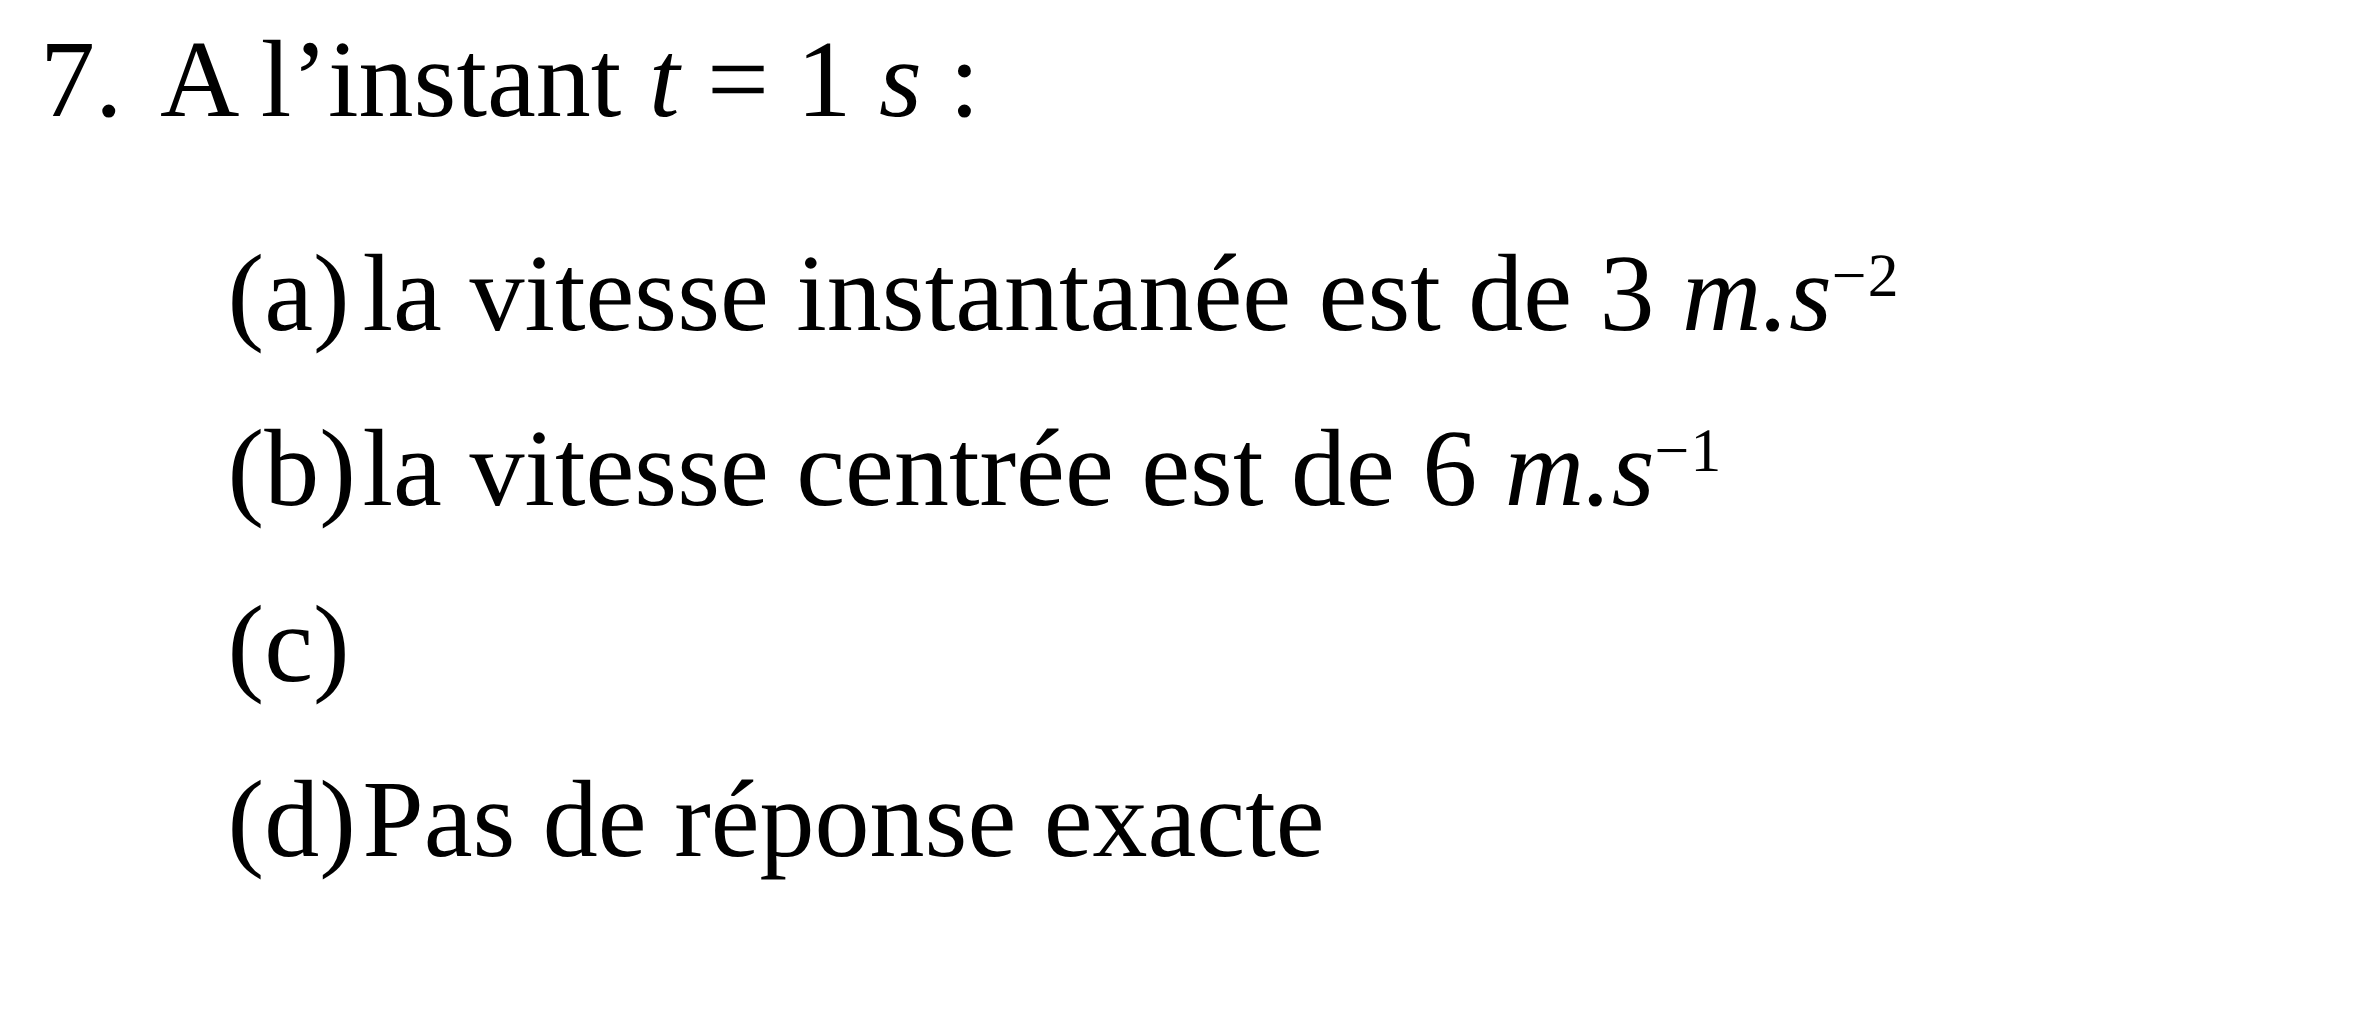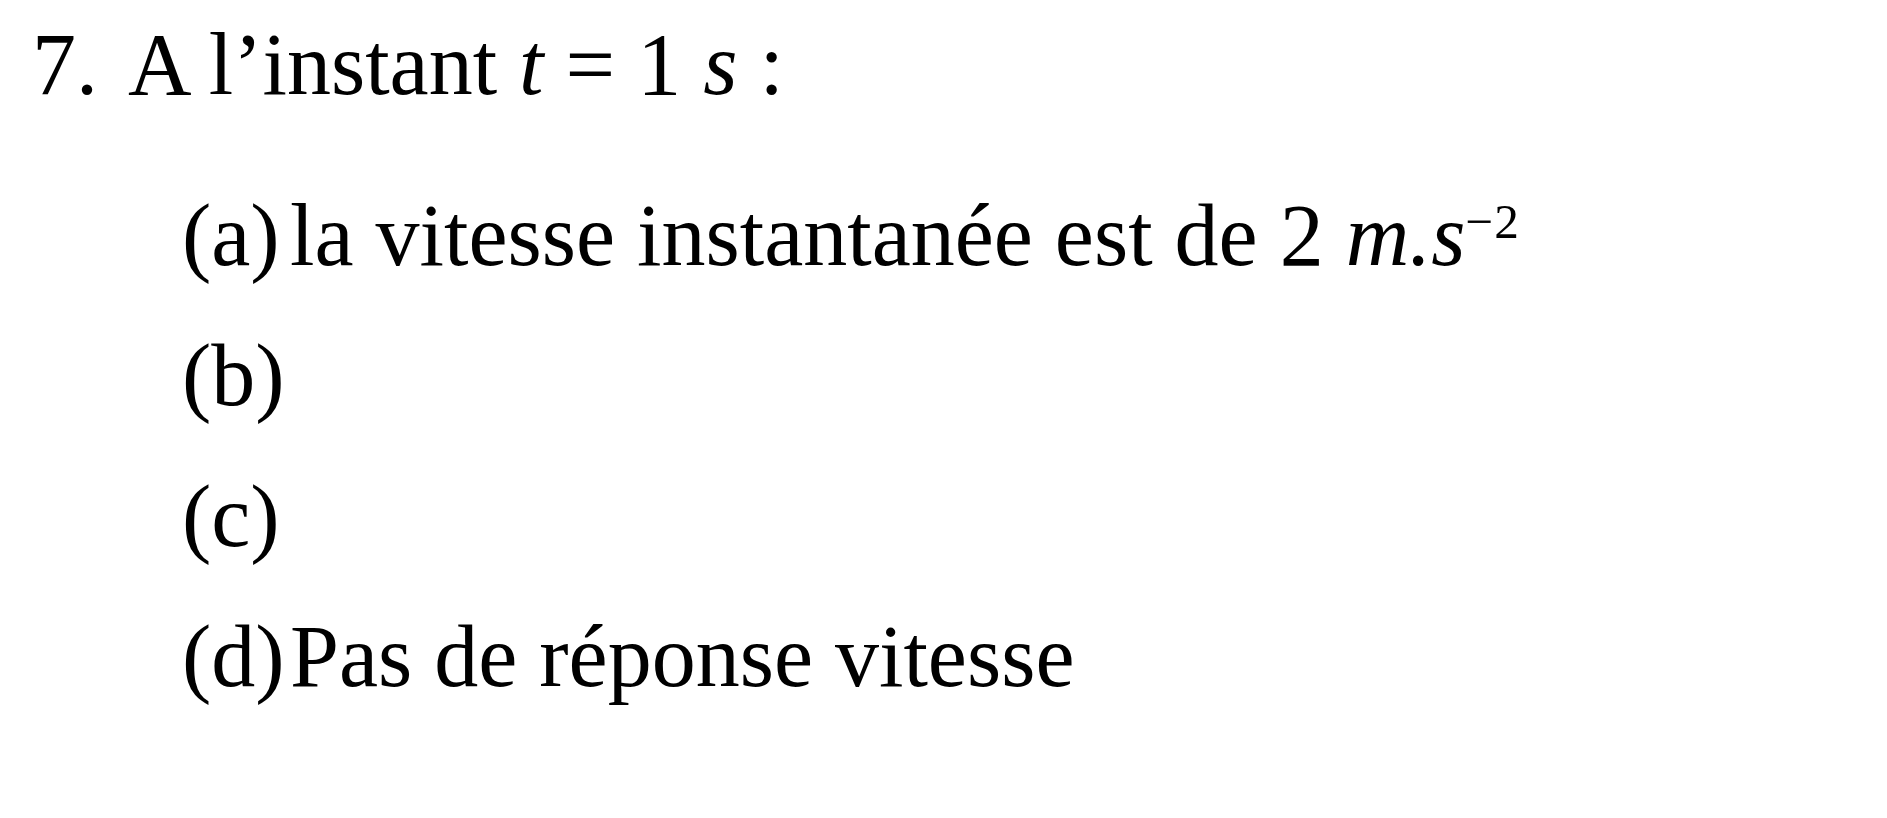--- a/index.html
+++ b/index.html
@@ -62,31 +62,32 @@
 
   <div class="question-row">
     <span class="question-number">7.</span>
     <span class="question-text"><span>A l’instant </span><span class="math">t</span><span> = 1 </span><span class="math">s</span><span> :</span></span>
   </div>
 
   <div class="options">
 
     <div class="option-row">
       <span class="option-label">(a)</span>
-      <span class="option-text"><span>la vitesse instantanée est de 2 </span><span class="math">m.s</span><sup class="exp">−2</sup></span>
+      <span class="option-text"><span>la vitesse instantanée est de 3 </span><span class="math">m.s</span><sup class="exp">−2</sup></span>
     </div>
 
     <div class="option-row">
       <span class="option-label">(b)</span>
+      <span class="option-text"><span>la vitesse centrée est de 6 </span><span class="math">m.s</span><sup class="exp">−1</sup></span>
     </div>
 
     <div class="option-row">
       <span class="option-label">(c)</span>
     </div>
 
     <div class="option-row">
       <span class="option-label">(d)</span>
-      <span class="option-text"><span>Pas de réponse vitesse</span><span class="math"></span><sup class="exp"></sup></span>
+      <span class="option-text"><span>Pas de réponse exacte</span><span class="math"></span><sup class="exp"></sup></span>
     </div>
 
   </div>
 
 </div>
 
 </body></html>

